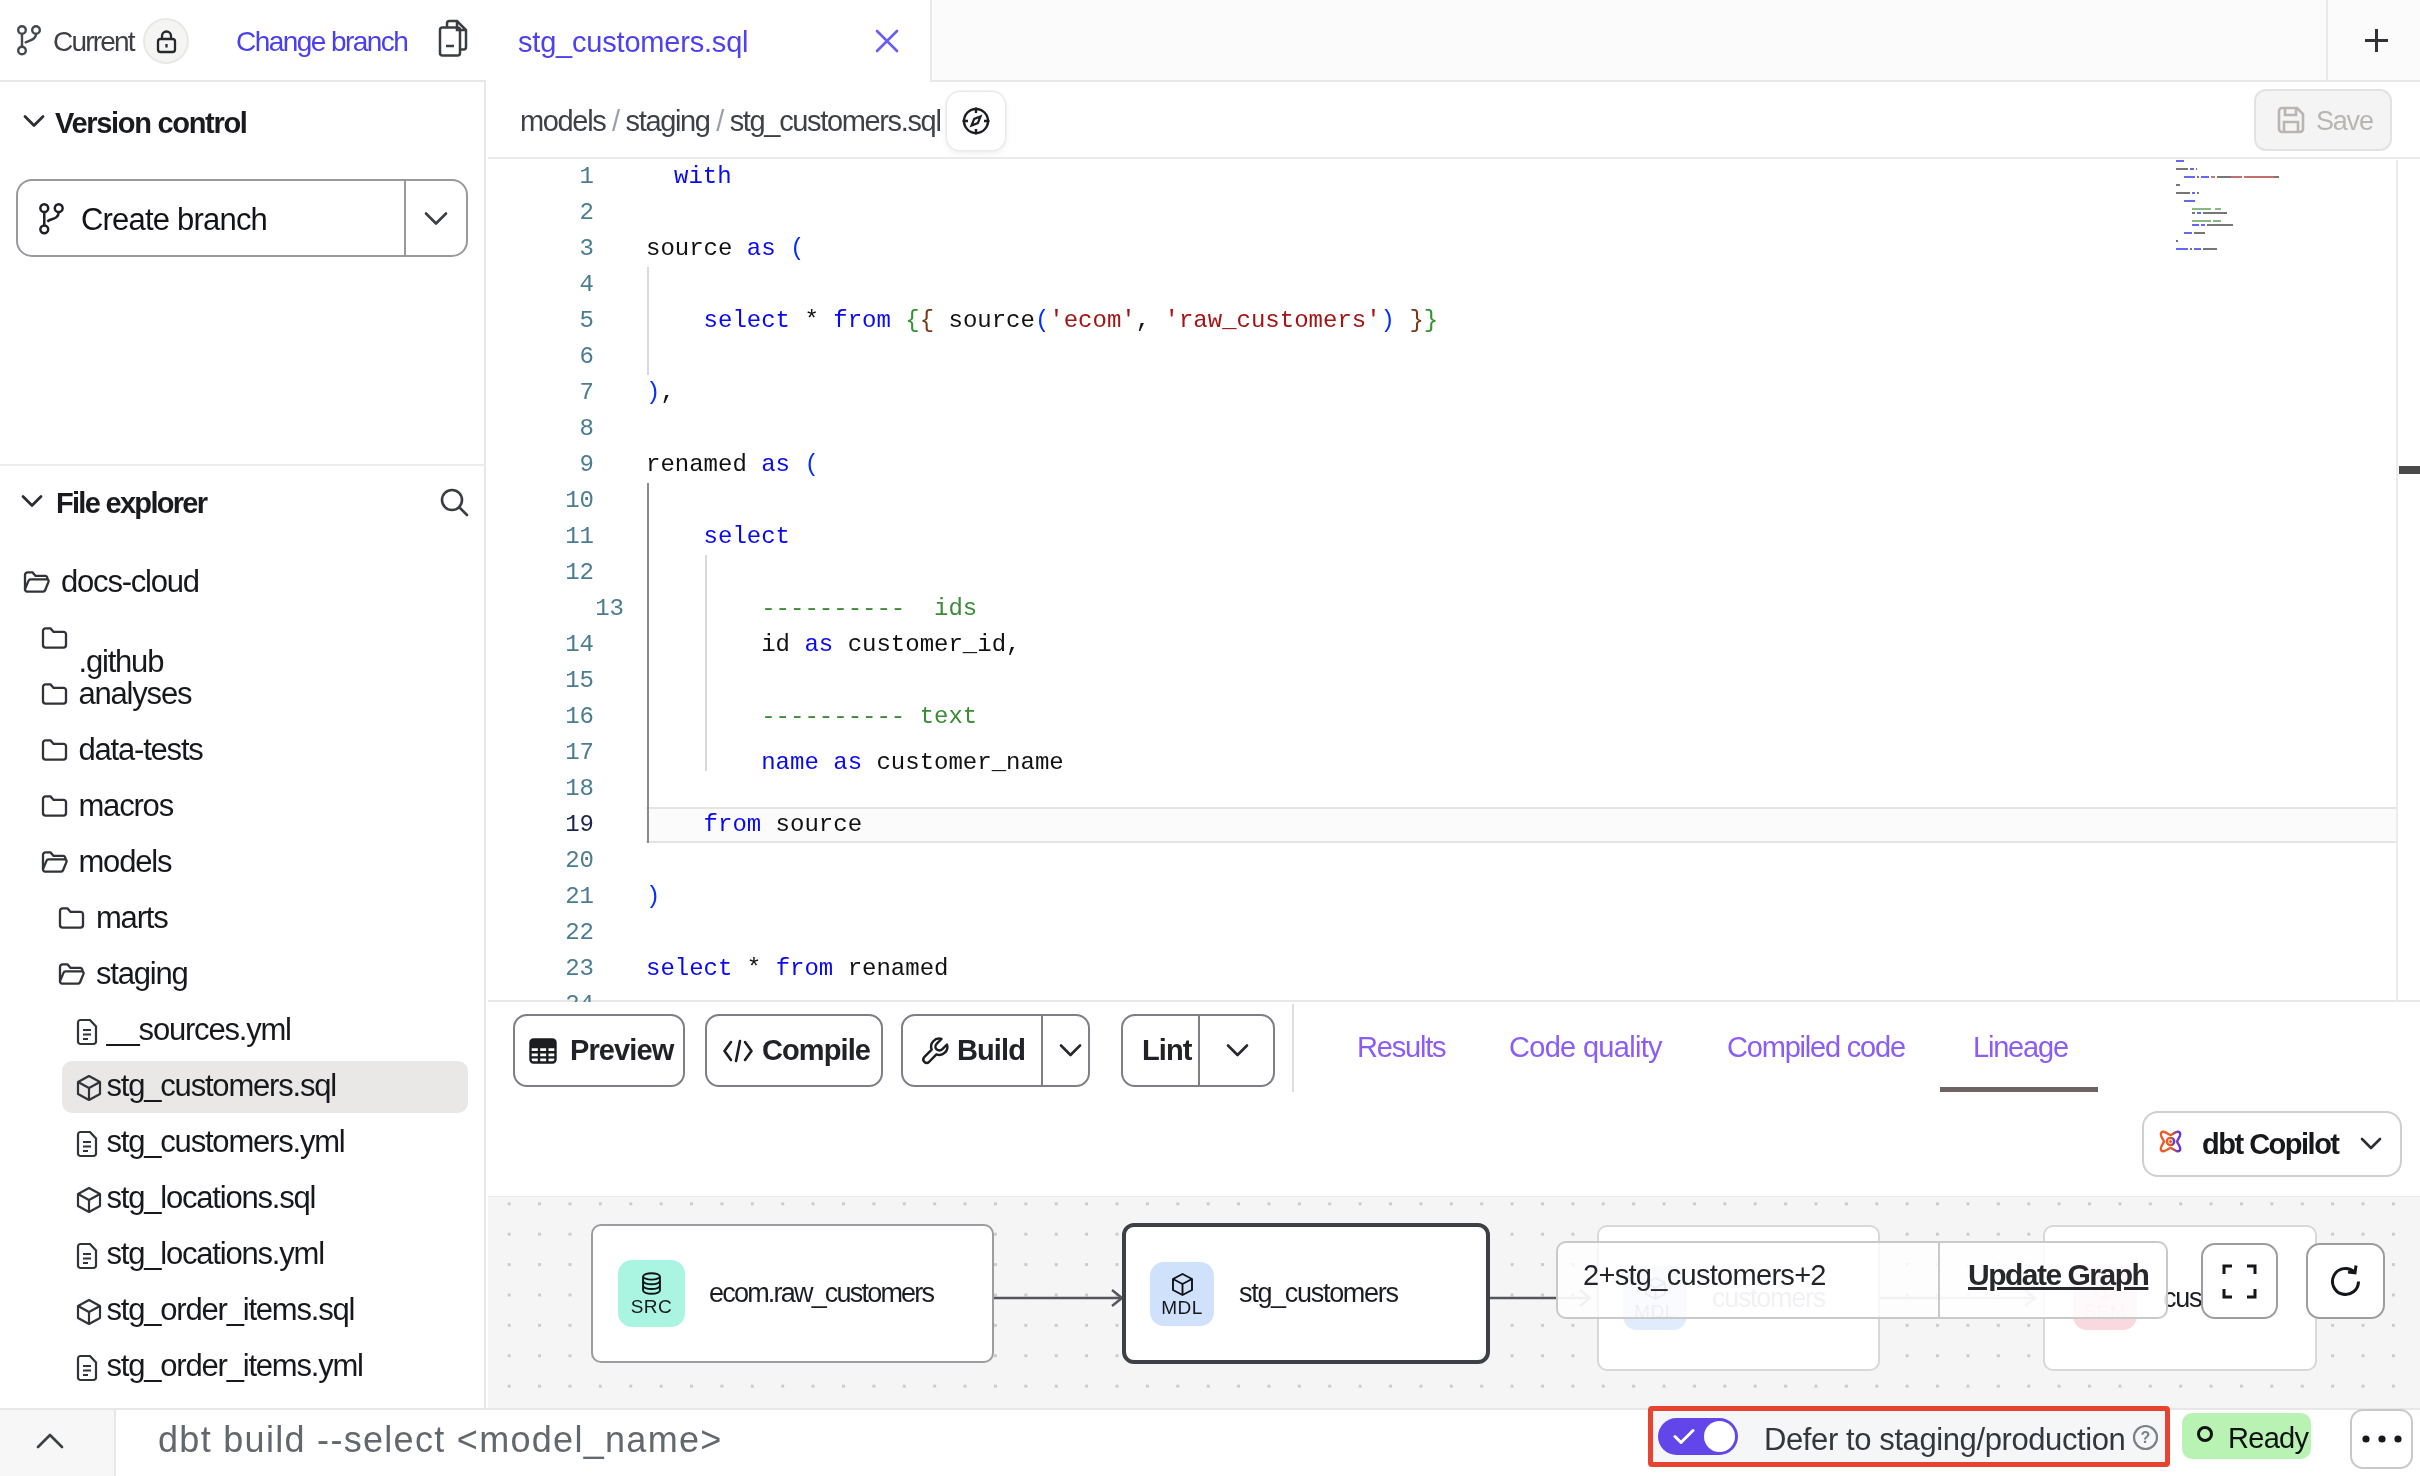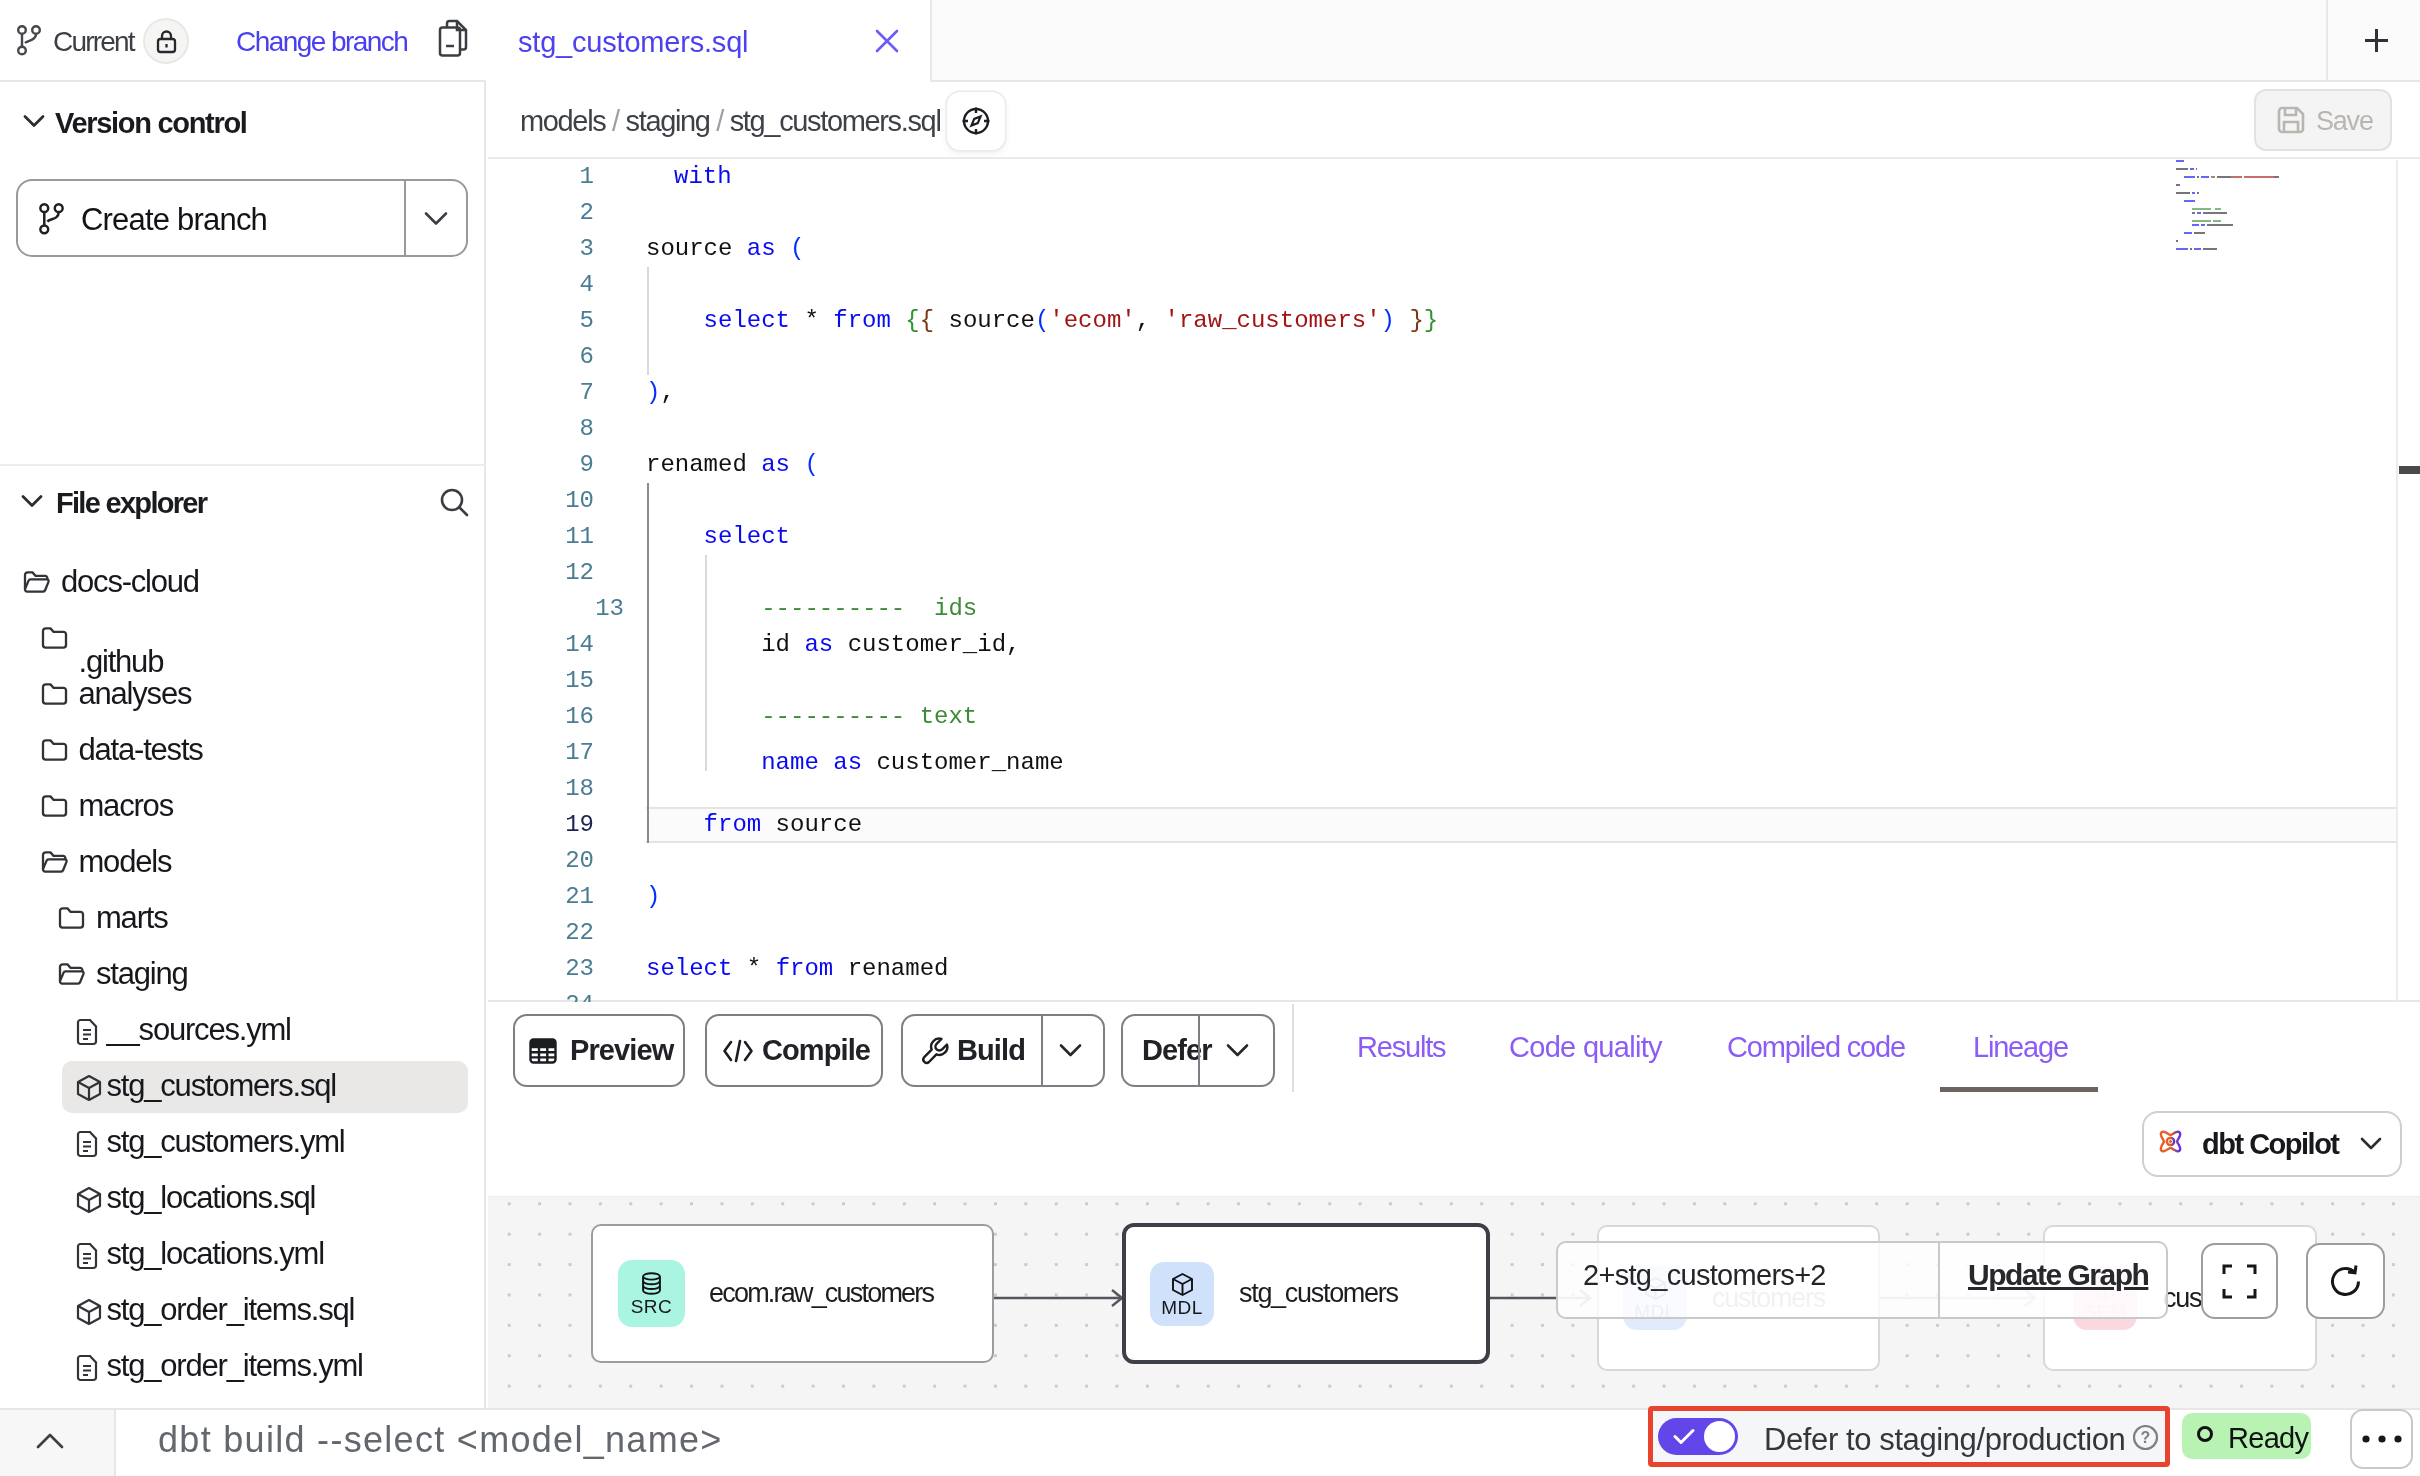--- a/index.html
+++ b/index.html
@@ -356,32 +356,32 @@
     </svg>
   <span style="margin-left:12px;">Preview</span>
 </div>
 <div class="toolbtn" style="left:705px;width:178px;">
   <svg style="margin-left:15px;" width="32" height="26" viewBox="0 0 32 26">
       <path d="M9 4 L2.5 13 L9 22 M23 4 L29.5 13 L23 22" fill="none" stroke="#1b1d21" stroke-width="2.6" stroke-linecap="round" stroke-linejoin="round"></path>
       <path d="M18 3 L14 23" stroke="#1b1d21" stroke-width="2.6" stroke-linecap="round"></path>
     </svg>
   <span style="margin-left:8px;">Compile</span>
 </div>
-<div class="toolbtn" style="left:901px;width:204px;">
+<div class="toolbtn" style="left:901px;width:189px;">
   <svg style="margin-left:17px;" width="30" height="30" viewBox="0 0 30 30">
       <path d="M27 8.5 a8 8 0 0 1 -10.6 9.8 L9 26 a3.4 3.4 0 0 1 -4.8 -4.8 L11.7 13.6 A8 8 0 0 1 21.5 3 L16.6 7.9 a3.2 3.2 0 0 0 5.5 5.5 Z" fill="none" stroke="#1b1d21" stroke-width="2.4" stroke-linejoin="round"></path>
     </svg>
   <span style="margin-left:7px;">Build</span>
 </div>
 <div class="abs" style="left:1041px;top:1016px;width:2px;height:69px;background:#7e7e85;"></div>
 <svg class="abs" style="left:1059px;top:1043px;" width="23" height="15" viewBox="0 0 23 15">
     <path d="M2 2.5 L11.5 12 L21 2.5" fill="none" stroke="#26282c" stroke-width="2.6" stroke-linecap="round" stroke-linejoin="round"></path>
   </svg>
 <div class="toolbtn" style="left:1121px;width:154px;">
-    <span style="margin-left:19px;">Defer</span>
+    <span style="margin-left:19px;">Lint</span>
   </div>
 <div class="abs" style="left:1198px;top:1016px;width:2px;height:69px;background:#7e7e85;"></div>
 <svg class="abs" style="left:1226px;top:1043px;" width="23" height="15" viewBox="0 0 23 15">
     <path d="M2 2.5 L11.5 12 L21 2.5" fill="none" stroke="#26282c" stroke-width="2.6" stroke-linecap="round" stroke-linejoin="round"></path>
   </svg>
 <div class="abs" style="left:1292px;top:1004px;width:2px;height:88px;background:#dedede;"></div>
 
 <div class="tabtxt" style="left:1357px;">Results</div>
 <div class="tabtxt" style="left:1509px;letter-spacing:-0.7px;">Code quality</div>
 <div class="tabtxt" style="left:1727px;">Compiled code</div>

